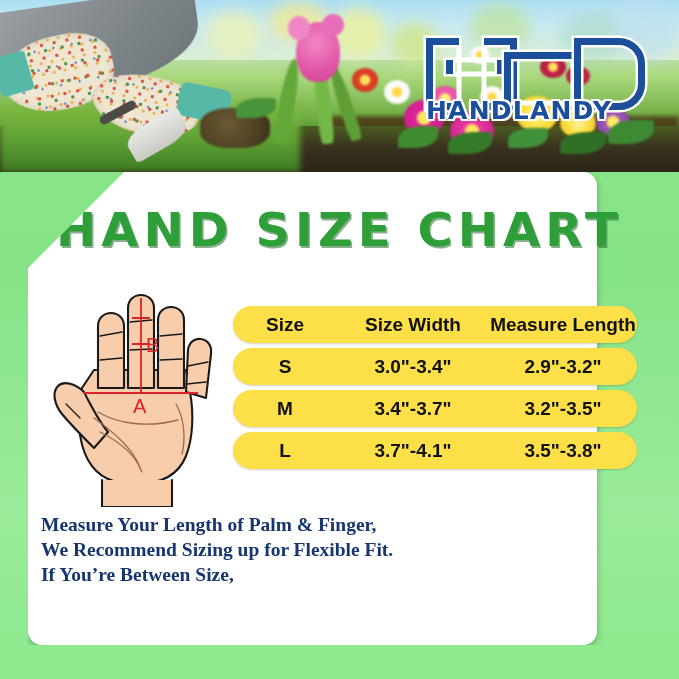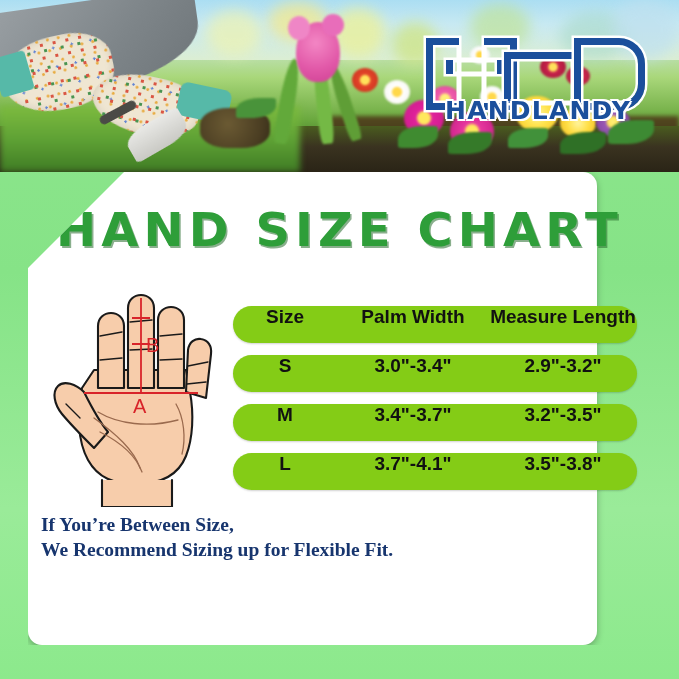--- a/index.html
+++ b/index.html
@@ -42,21 +42,21 @@
   .trowel{position:absolute;background:linear-gradient(180deg,#e9e9e6,#c9c9c4);
           filter:blur(.5px);}
   .flower{position:absolute;border-radius:50%;filter:blur(.8px);}
   .leaf{position:absolute;border-radius:60% 10% 60% 10%;filter:blur(.8px);}
 
   
   .logo{position:absolute;right:48px;top:38px;width:205px;height:95px;}
   .logo-mark{position:relative;width:205px;height:58px;}
   .lg-letter{position:absolute;border:7px solid #1b4f9c;
      box-shadow:0 0 0 2.5px #ffffff, inset 0 0 0 2.5px #ffffff;background:transparent;}
-  .logo-word{position:absolute;left:0;top:58px;width:205px;text-align:right;
+  .logo-word{position:absolute;left:0;top:58px;width:205px;text-align:left;
      font-family:"DejaVu Sans", sans-serif;font-weight:bold;font-size:25px;
      letter-spacing:1.2px;color:#1b4f9c;
      text-shadow:
         -1.6px -1.6px 0 #fff, 1.6px -1.6px 0 #fff,
         -1.6px  1.6px 0 #fff, 1.6px  1.6px 0 #fff,
         -2.2px 0 0 #fff, 2.2px 0 0 #fff, 0 -2.2px 0 #fff, 0 2.2px 0 #fff;}
 
   
   .card{position:absolute;left:28px;top:172px;width:569px;height:473px;
         background:#ffffff;border-radius:0 14px 14px 14px;
@@ -69,22 +69,22 @@
     font-family:"DejaVu Sans", sans-serif;
     font-weight:bold;font-size:47px;letter-spacing:5px;color:#2e9e39;
     transform:scaleX(1.02);
     text-shadow:1.5px 1.5px 0 rgba(40,110,45,.55);}
 
   
   .hand{position:absolute;left:8px;top:120px;width:190px;height:215px;}
 
   
   .table{position:absolute;left:205px;top:134px;width:404px;}
-  .row{height:37px;margin-bottom:12px;border-radius:19px;
-       background:#84cc16;display:flex;
+  .row{height:37px;margin-bottom:5px;border-radius:19px;
+       background:#fde047;display:flex;align-items:center;
        box-shadow:0 1px 2px rgba(0,0,0,.18);}
   .row .c{font-family:"Liberation Sans", sans-serif;font-weight:bold;
           color:#111;font-size:19px;text-align:center;}
   .c1{width:104px;}
   .c2{width:152px;}
   .c3{width:148px;}
   .row.head .c{font-size:19px;}
 
   
   .note{position:absolute;left:13px;top:340px;width:600px;
@@ -220,39 +220,40 @@
           <line x1="96" y1="26" x2="114" y2="26"></line>
         </g>
         <text x="97" y="121" font-family="Liberation Sans, sans-serif" font-size="20" fill="#d8242a">A</text>
         <text x="110" y="60" font-family="Liberation Sans, sans-serif" font-size="20" fill="#d8242a">B</text>
       </svg>
     </div>
 
     <div class="table">
       <div class="row head">
         <div class="c c1">Size</div>
-        <div class="c c2">Palm Width</div>
+        <div class="c c2">Size Width</div>
         <div class="c c3">Measure Length</div>
       </div>
       <div class="row">
         <div class="c c1">S</div>
         <div class="c c2">3.0"-3.4"</div>
         <div class="c c3">2.9"-3.2"</div>
       </div>
       <div class="row">
         <div class="c c1">M</div>
         <div class="c c2">3.4"-3.7"</div>
         <div class="c c3">3.2"-3.5"</div>
       </div>
       <div class="row">
         <div class="c c1">L</div>
         <div class="c c2">3.7"-4.1"</div>
         <div class="c c3">3.5"-3.8"</div>
       </div>
     </div>
 
     <div class="note">
+      <div>Measure Your Length of Palm &amp; Finger,</div>
+      <div>We Recommend Sizing up for Flexible Fit.</div>
       <div>If You’re Between Size,</div>
-      <div>We Recommend Sizing up for Flexible Fit.</div>
     </div>
 
   </div>
 </div>
 
 </body></html>

